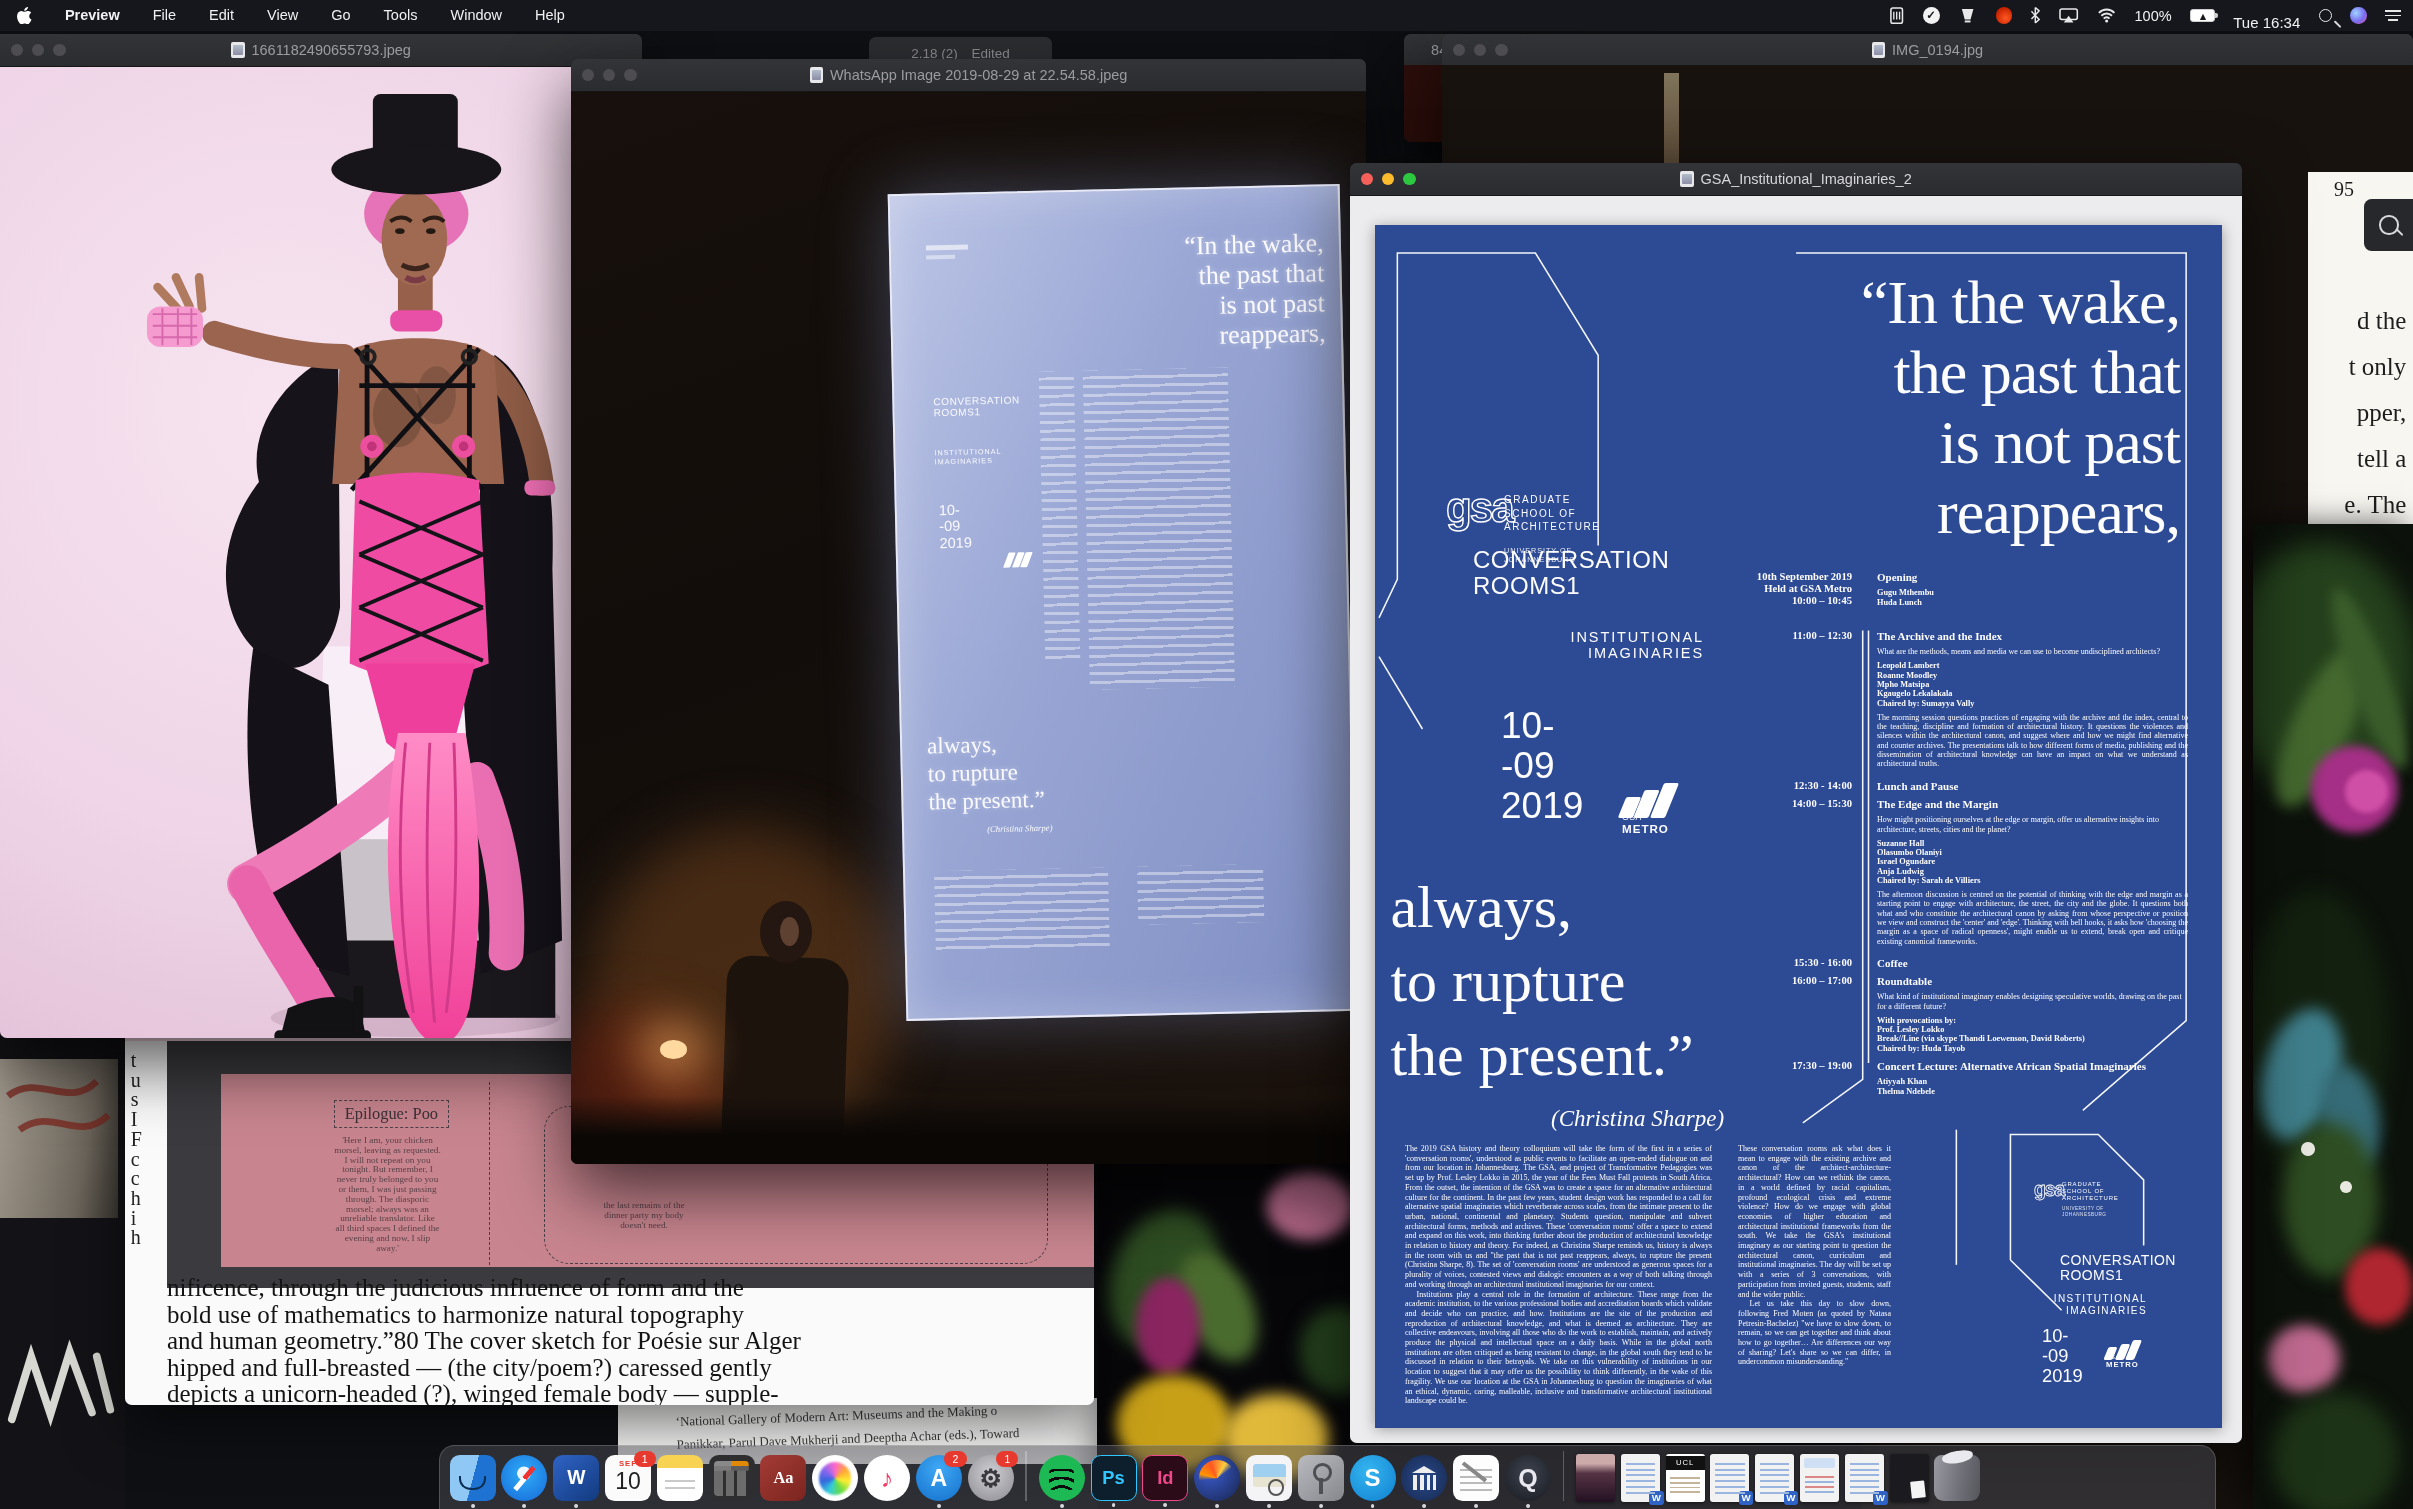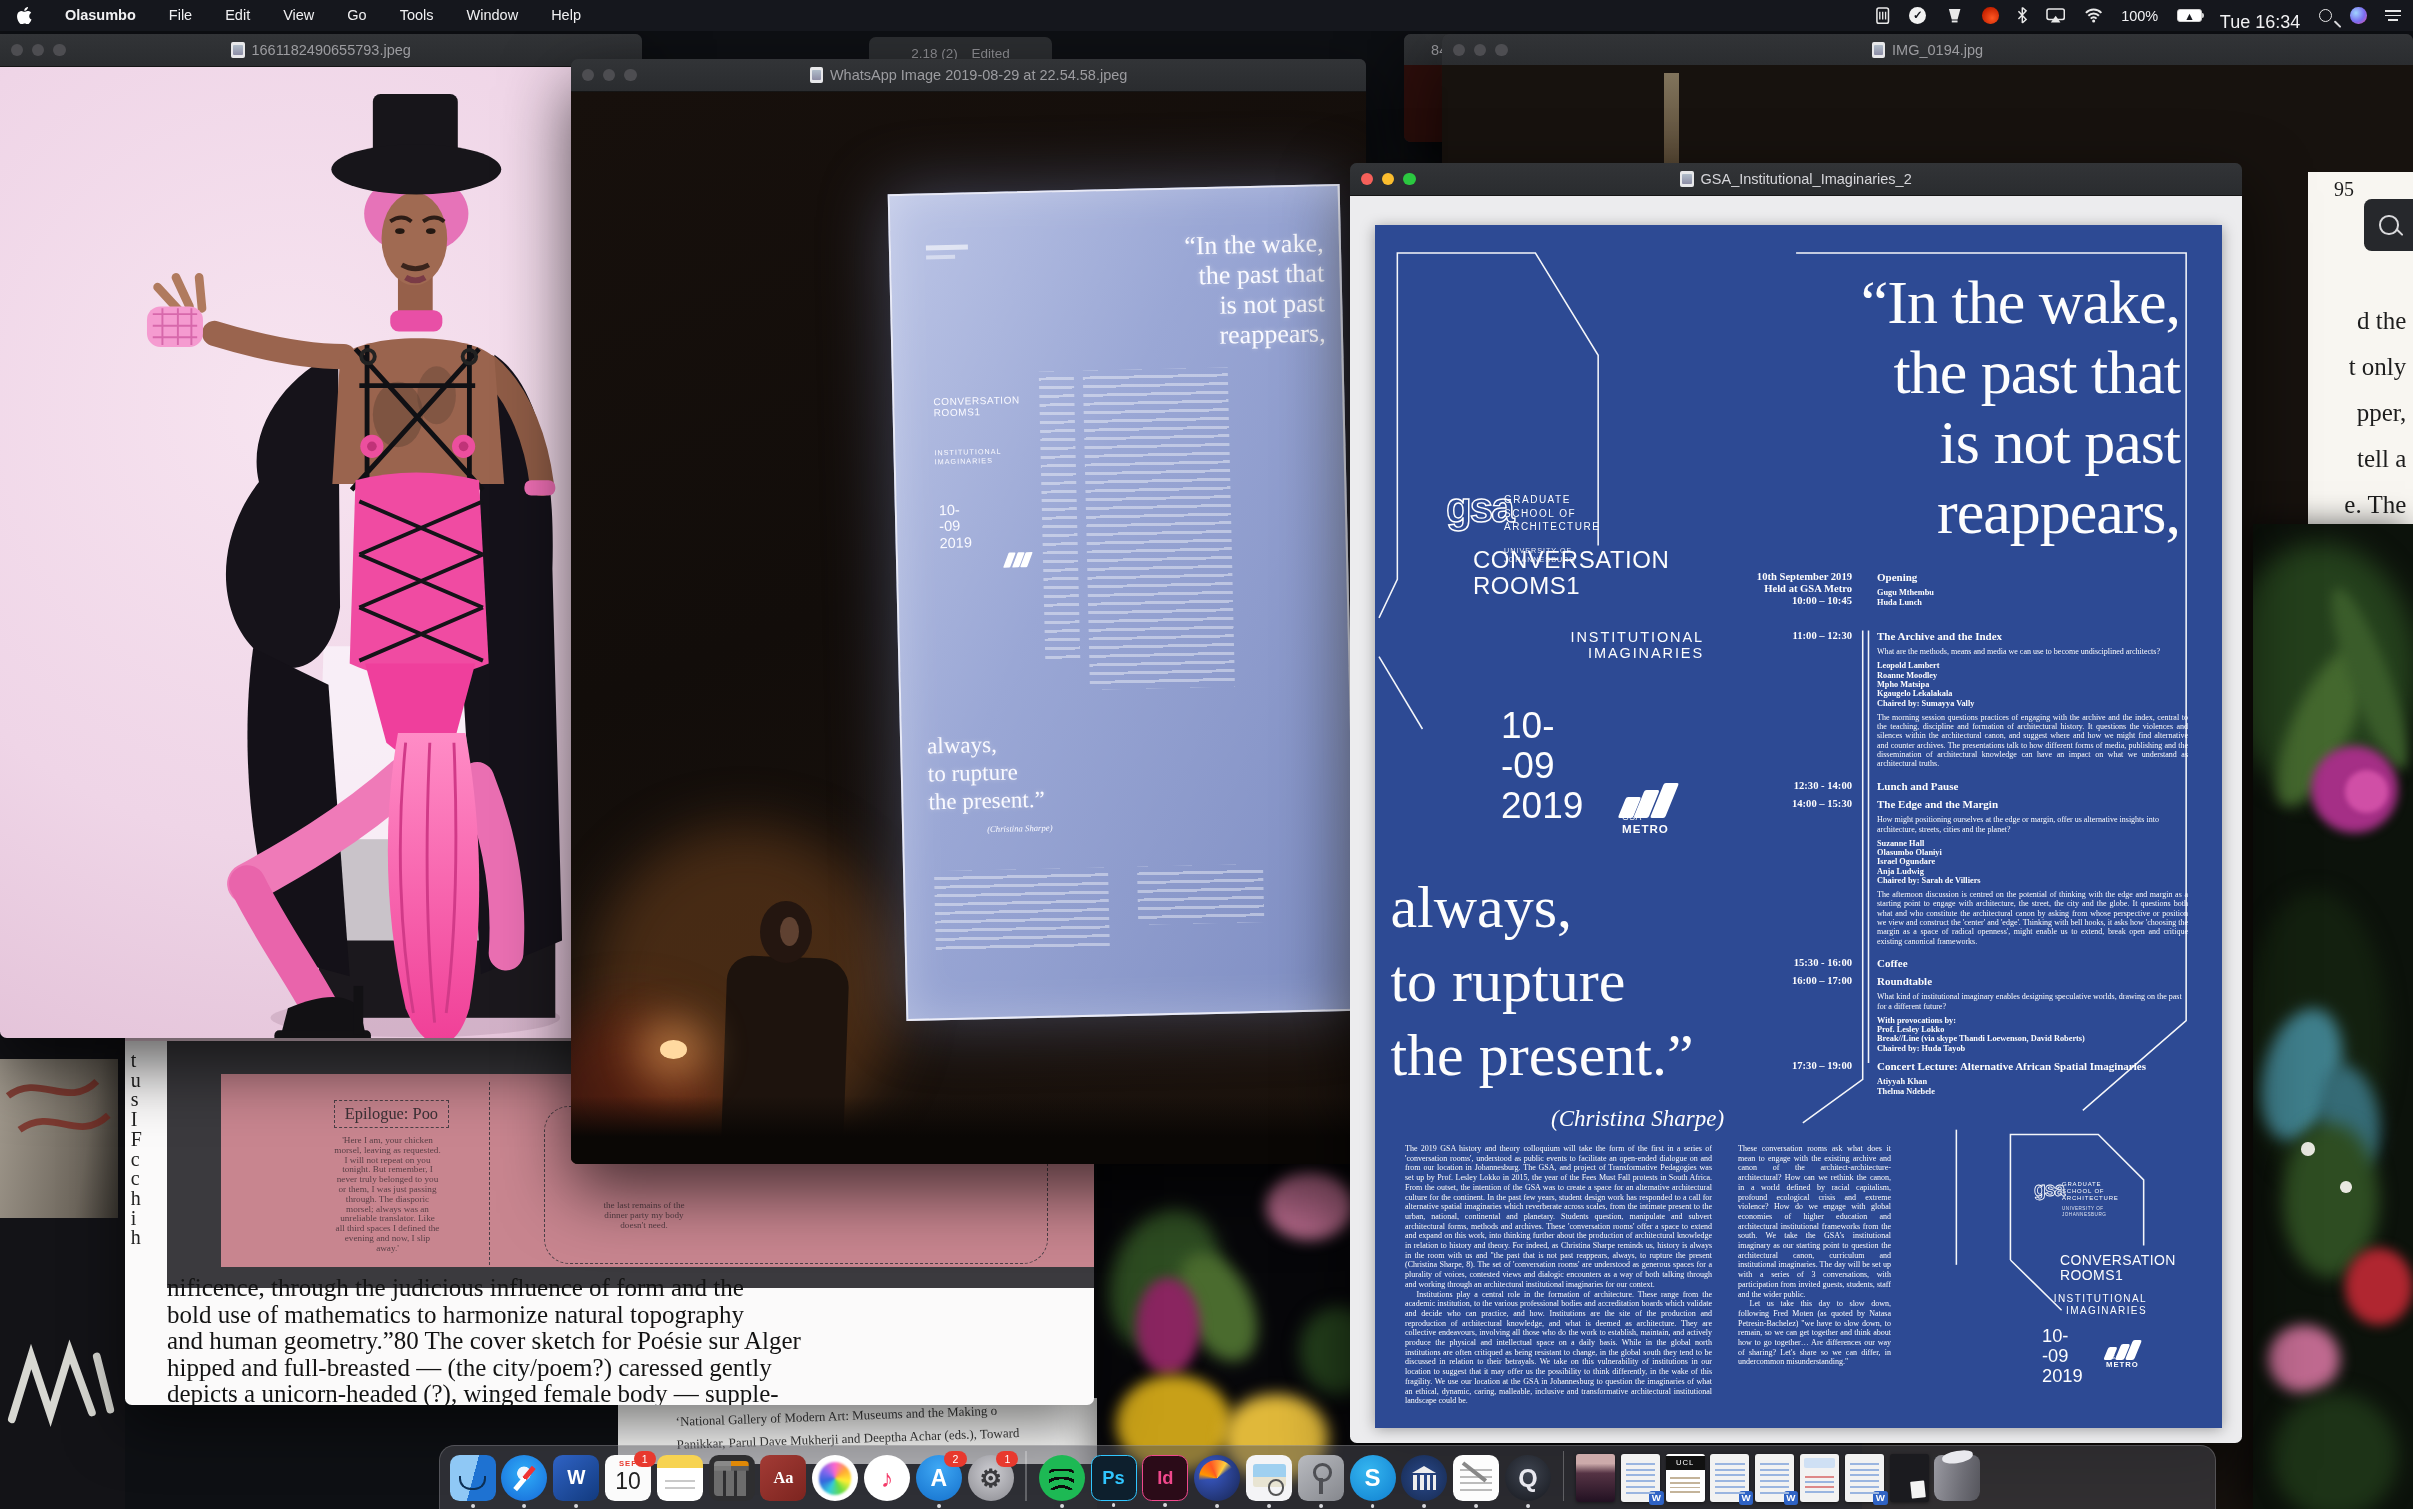--- a/index.html
+++ b/index.html
@@ -9,21 +9,21 @@
 
   
   .menubar{position:absolute;left:0;top:0;width:2414px;height:31px;background:#15171d;
            display:flex;align-items:center;color:#f1f1f3;font-size:14.5px;z-index:60;}
   .menu-left{display:flex;align-items:center;gap:33px;padding-left:17.4px;}
   .menu-item{white-space:nowrap;}
   .menu-item.app{font-weight:bold;}
   .apple-glyph{width:14.5px;height:17.4px;display:inline-block;}
   .menu-right{margin-left:auto;display:flex;align-items:center;gap:18.3px;padding-right:13.5px;}
   .st-ic{display:inline-flex;align-items:center;justify-content:center;height:19.3px;}
-  .clock{font-size:18px;margin-top:14px;}
+  .clock{font-size:15px;margin-top:14px;}
   .batt{display:flex;align-items:center;gap:2.9px;}
   .batt-body{width:23px;height:11.6px;border:1px solid #cfcfcf;border-radius:2.9px;background:#fff;position:relative;}
   .batt-body:after{content:"";position:absolute;right:-3.9px;top:2.9px;width:2.9px;height:5.8px;background:#cfcfcf;border-radius:0 1.9px 1.9px 0;}
   .bolt{position:absolute;left:6.8px;top:0px;color:#15171d;font-size:10.6px;}
   .siri-ball{width:16.4px;height:16.4px;border-radius:50%;background:radial-gradient(circle at 35% 35%,#9fd4ff,#7a6cf0 55%,#e84f9a);}
   .swirl{width:16.4px;height:16.4px;border-radius:50%;background:radial-gradient(circle at 60% 65%,#ff5722,#c62200 70%,#7a1200);}
   .nc-lines{display:flex;flex-direction:column;gap:2.9px}.nc-lines i{display:block;width:15.4px;height:1.9px;background:#e8e8e8}
   .nc-lines i:last-child{width:10.6px}
 
   
@@ -753,21 +753,21 @@
     </div>
   </div>
 
   <div class="menubar">
     <div class="menu-left" id="menu-left">
       <span class="apple-glyph">
         <svg width="14.5" height="17.4" viewBox="0 0 15 18">
             <path fill="#fff" d="M12.6,9.6c0-2.4,2-3.5,2.1-3.6c-1.1-1.7-2.9-1.9-3.5-1.9C9.7,4,8.3,5,7.6,5S5.8,4.1,4.6,4.1C3,4.2,1.6,5,0.8,6.4c-1.6,2.8-0.4,7,1.2,9.3c0.8,1.1,1.7,2.4,2.9,2.3c1.2,0,1.6-0.8,3-0.8s1.8,0.8,3,0.7c1.3,0,2.1-1.1,2.8-2.3c0.9-1.3,1.3-2.6,1.3-2.7C15,13,12.6,12.1,12.6,9.6z M10.3,2.6C11,1.8,11.4,0.8,11.3,0c-1,0-2.1,0.7-2.8,1.4C7.9,2,7.4,3.1,7.5,4C8.6,4.1,9.7,3.4,10.3,2.6z"></path>
           </svg>
       </span>
-    <span class="menu-item app">Olasumbo</span>
+    <span class="menu-item app">Preview</span>
         <span class="menu-item">File</span>
         <span class="menu-item">Edit</span>
         <span class="menu-item">View</span>
         <span class="menu-item">Go</span>
         <span class="menu-item">Tools</span>
         <span class="menu-item">Window</span>
         <span class="menu-item">Help</span>
       </div>
     <div class="menu-right">
       <span class="st-ic">

